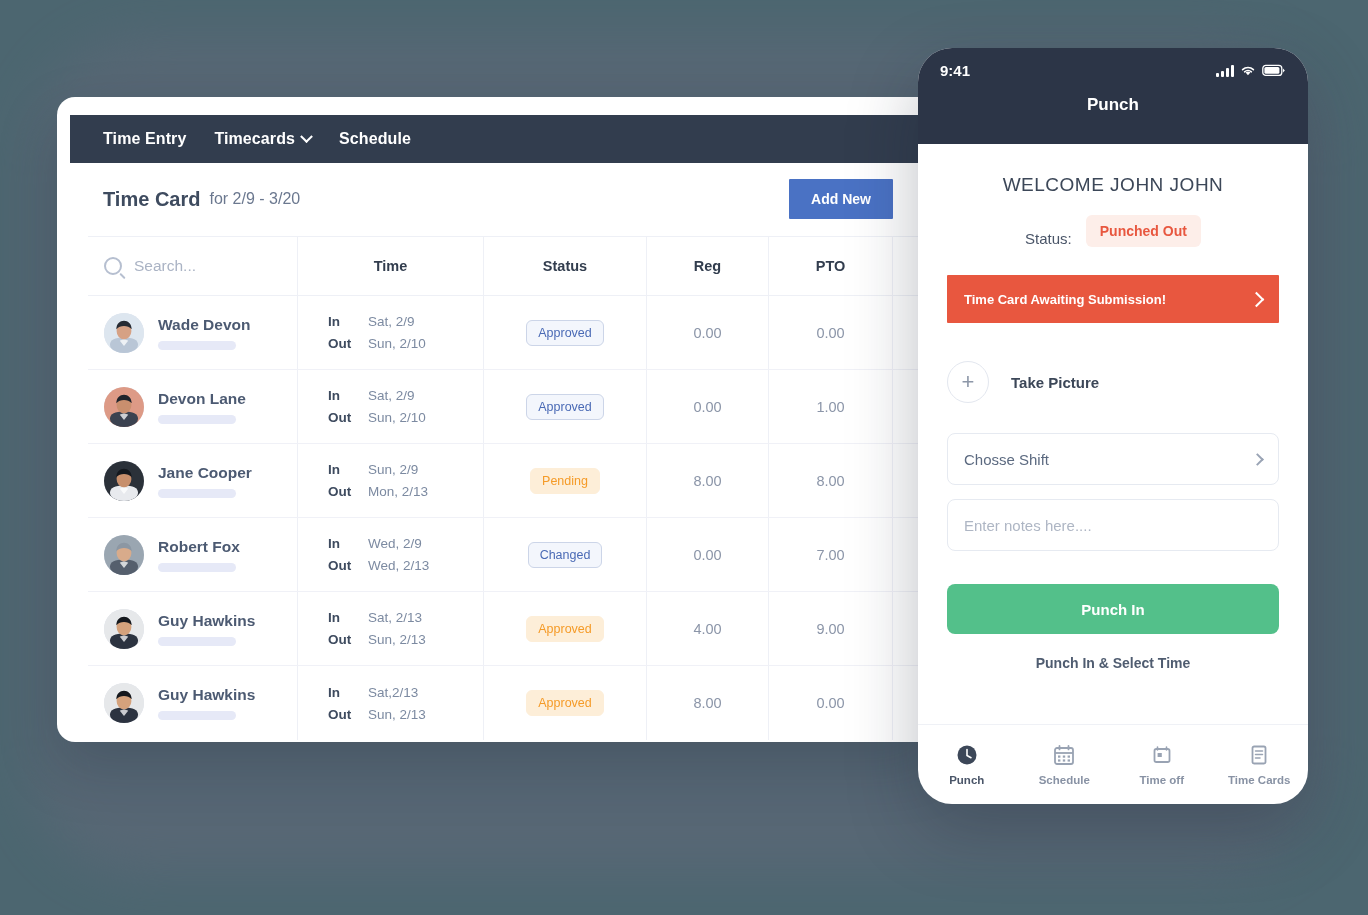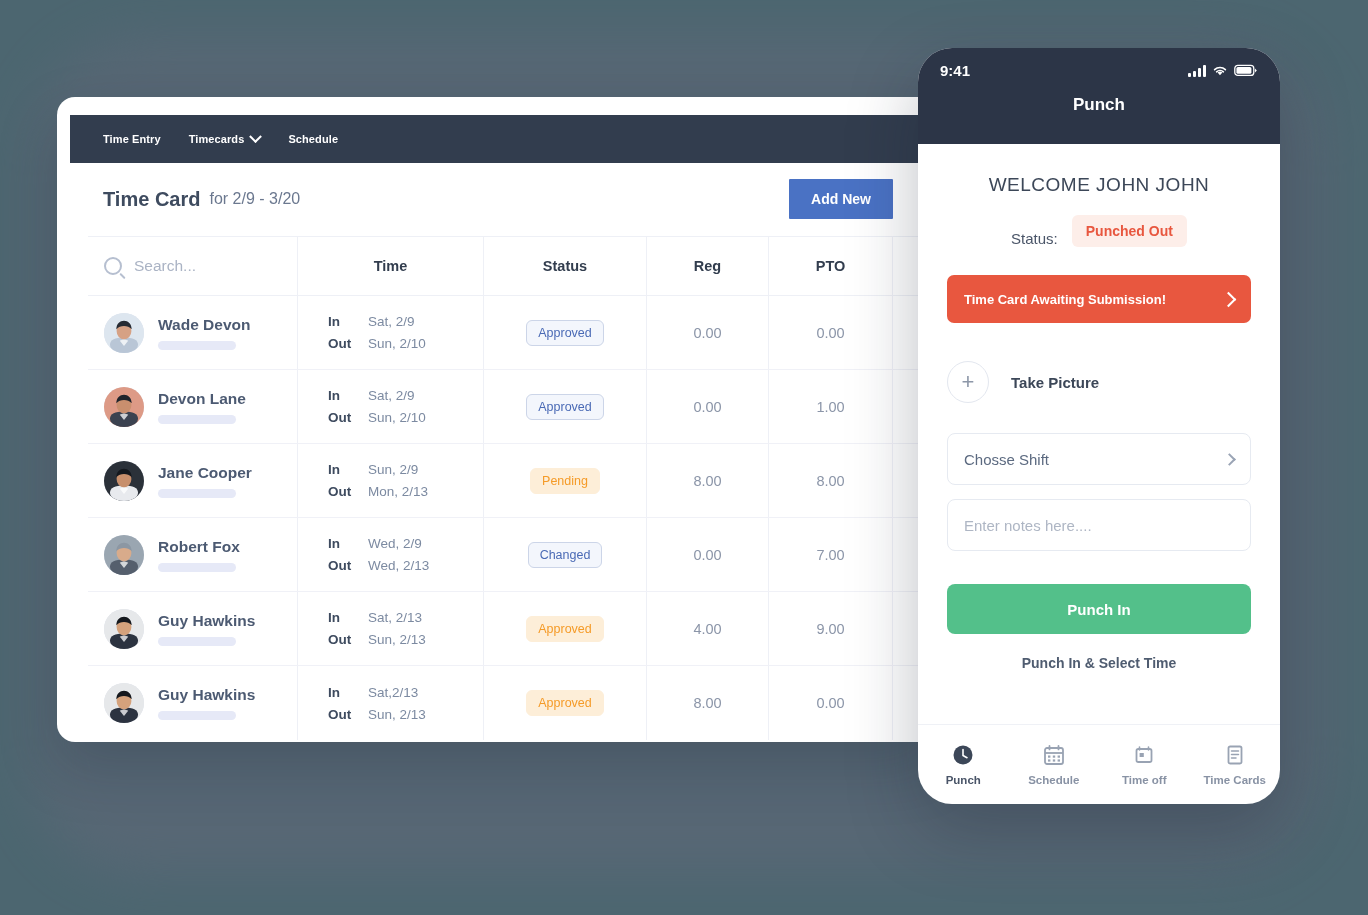--- a/index.html
+++ b/index.html
@@ -34,21 +34,21 @@
   .topnav {
     position:absolute; left:13px; top:18px;
     width:1000px; height:48px;
     background:#323d4e;
     display:flex; align-items:center;
     padding-left:33px;
     gap:28px;
   }
   .topnav a {
     color:#ffffff;
-    font-size:11px;
+    font-size:16px;
     font-weight:bold;
     letter-spacing:.1px;
     display:flex; align-items:center; gap:7px;
     cursor:pointer;
     white-space:nowrap;
   }
   .chev-d {
     width:9px; height:9px;
     border-right:2px solid #fff;
     border-bottom:2px solid #fff;
@@ -140,21 +140,21 @@
     white-space:nowrap;
   }
   .b-blue   { color:#4a6ab5; background:#f3f6fc; border:1px solid #ccd5e8; }
   .b-orange { color:#f59b28; background:#fdeed8; border:1px solid #fdeed8; }
   .num { font-size:14.5px; color:#8b95a8; }
 
   
   .phone {
     position:absolute;
     left:918px; top:48px;
-    width:362px; height:756px;
+    width:390px; height:756px;
     background:#ffffff;
     border-radius:34px;
     box-shadow:0 26px 70px rgba(20,30,45,.28);
     overflow:hidden;
   }
   .ph-head {
     height:96px; background:#2c3547;
     padding:14px 22px 0 22px;
     position:relative;
   }
@@ -178,21 +178,21 @@
     gap:14px; margin-top:19px;
   }
   .status-lbl { font-size:15px; color:#4a5568; }
   .status-badge {
     background:#fdeee9; color:#e8573f;
     font-size:14px; font-weight:bold;
     padding:8px 14px; border-radius:6px;
   }
   .alert {
     margin:28px 29px 0 29px; height:48px;
-    background:#e8573f; border-radius:7px;
+    background:#e8573f; border-radius:1px;
     display:flex; align-items:center;
     padding:0 17px;
     cursor:pointer;
   }
   .alert-txt { color:#fff; font-size:13px; font-weight:bold; }
   .chev-r {
     margin-left:auto;
     width:11px; height:11px;
     border-right:2.5px solid #fff; border-top:2.5px solid #fff;
     transform:rotate(45deg);

